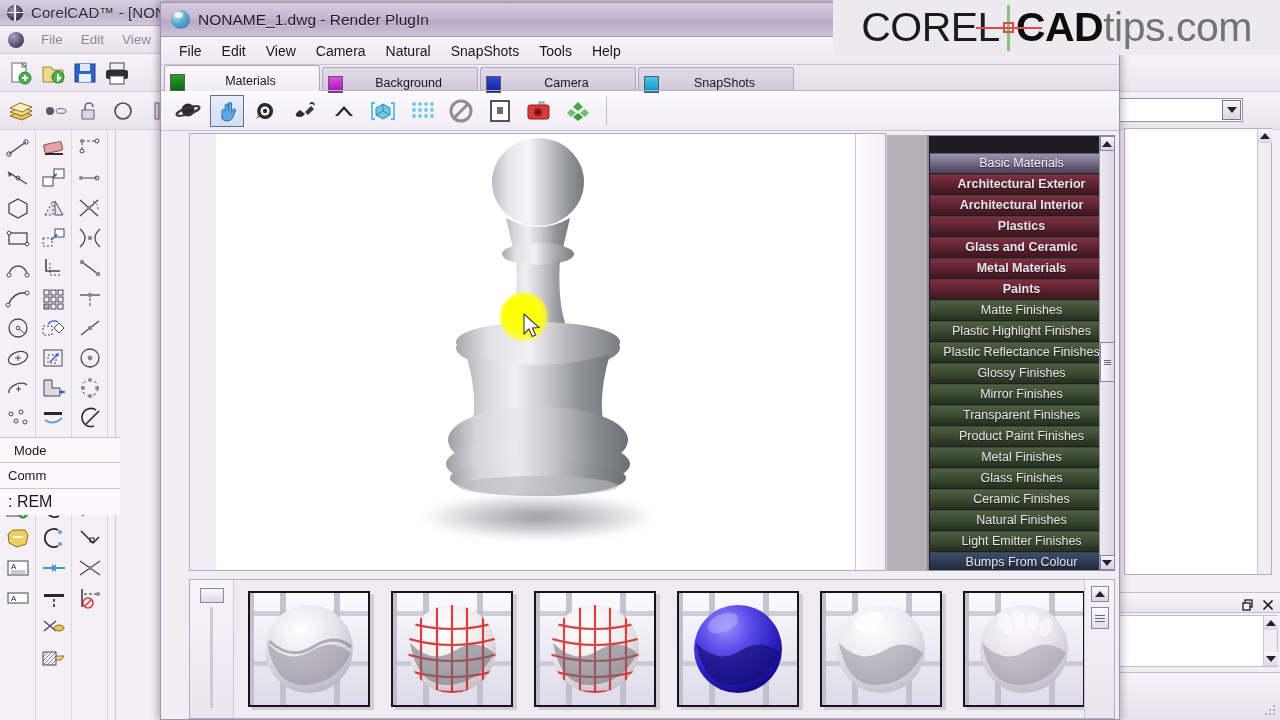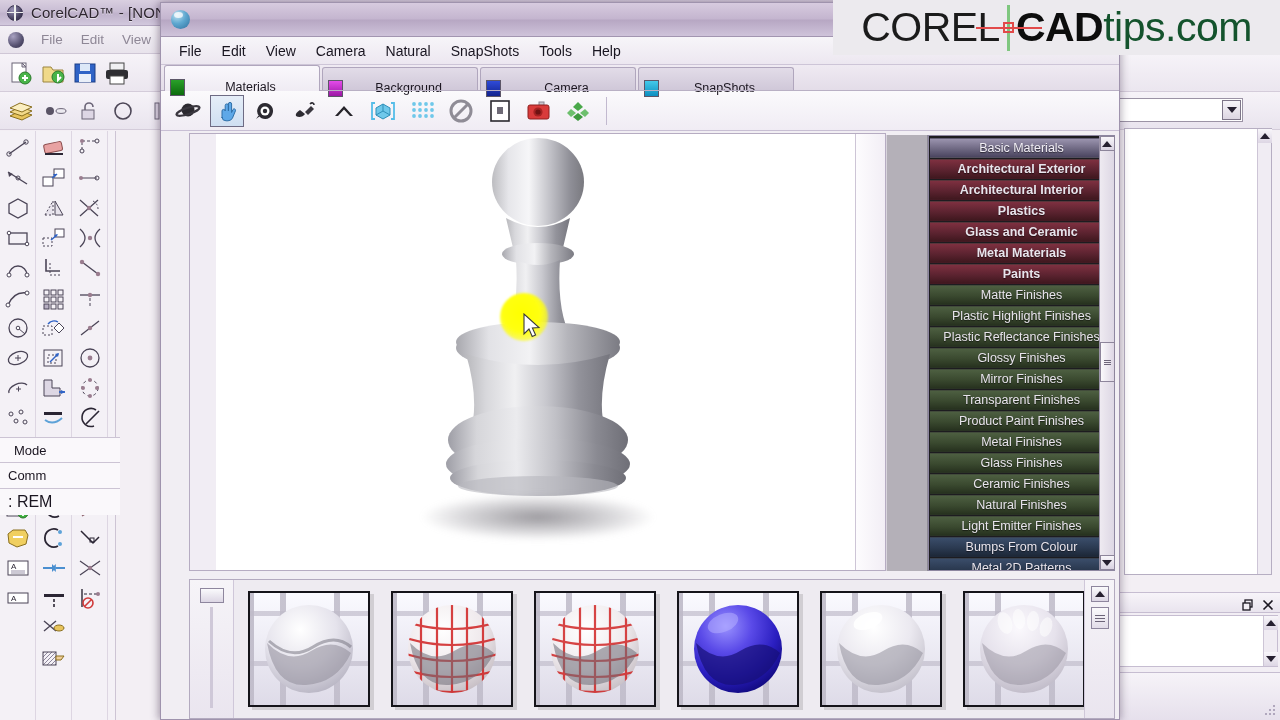--- a/index.html
+++ b/index.html
@@ -162,21 +162,21 @@
   
   .watermark {
     position: absolute; left: 833px; top: 0px; width: 447px; height: 55px;
     background: #eceaee;
     display: flex; align-items: center; justify-content: center; gap: 0px;
     z-index: 60;
   }
   .wm-text { font-size: 41px; line-height: 1; letter-spacing: -0.5px; }
   .wm-corel { color: #1b1b1b; font-weight: 400; }
   .wm-cad { color: #0d0d0d; font-weight: 700; }
-  .wm-tips { color: #14532d; font-weight: 400; }
+  .wm-tips { color: #737373; font-weight: 400; }
   .wm-cross { position: relative; width: 20px; height: 46px; margin: 0 -2px; }
   .wm-cross .v { position:absolute; left:9px; top:0; width:3px; height:46px; background:#7fc77f; }
   .wm-cross .h { position:absolute; left:-22px; top:22px; width:66px; height:2px; background:#e24a4a; }
   .wm-cross .sq { position:absolute; left:5px; top:17px; width:11px; height:11px; border:2px solid #e24a4a; background:transparent; }
 
   
   .rp-window {
     position: absolute; left: 160px; top: 2px; width: 960px; height: 718px;
     background: #f1eef3;
     border: 1px solid #9f93ad;
@@ -219,22 +219,22 @@
   
   .rp-tabstrip {
     height: 26px; flex: 0 0 auto; display: flex; align-items: flex-end;
     background: linear-gradient(to bottom,#efeaf2,#e3dce8);
     padding-left: 3px; position: relative;
   }
   .rp-tabstrip:after {
     content:''; position:absolute; left:0; right:0; bottom:0; height:1px; background:#b9b0c4;
   }
   .rp-tab {
-    height: 24px; min-width: 150px; display: flex; align-items: center;
-    gap: 7px; padding: 17px 10px 0 5px;
+    height: 24px; min-width: 150px; display: flex; align-items: flex-start;
+    gap: 7px; padding: 8px 10px 0 5px;
     background: linear-gradient(to bottom,#e2dce8,#cfc7d8);
     border: 1px solid #b0a6bd; border-bottom: none;
     border-radius: 3px 3px 0 0; margin-right: 2px;
     font-size: 12.5px; color: #1b1620; position: relative; cursor: default;
   }
   .rp-tab .tab-label { flex: 1; text-align: center; }
   .rp-tab.active {
     background: linear-gradient(to bottom,#faf8fc,#efebf3);
     z-index: 3; height: 26px;
   }
@@ -295,21 +295,21 @@
     border-left: 1px solid #d8d4dc; border-right: 1px solid #8f8b96;
     margin: 4px 0 0 0; height: 436px;
   }
 
   
   .rp-matlist {
     flex: 1 1 auto; margin: 4px 4px 0 0; position: relative;
     background: #1d1c20; border: 1px solid #8d86a0; display: flex; height: 436px;
   }
   .matlist-scroll {
-    width: 100%; height: 100%; overflow: hidden; padding: 2px 1px 1px 1px;
+    width: 100%; height: 100%; overflow: hidden; padding: 17px 1px 1px 1px;
   }
   .mat-item {
     height: 20px; display:flex; align-items:center; justify-content:center;
     font-size: 12.5px; color: #e8e4ec; margin-bottom: 1px;
     border-top: 1px solid rgba(255,255,255,.12);
     border-bottom: 1px solid rgba(0,0,0,.45);
     text-shadow: 0 1px 1px rgba(0,0,0,.55); cursor: default;
   }
   .mat-sel   { background: linear-gradient(to bottom,#9a93ae,#6e6882 55%,#4b4560); color:#f2eff6; }
   .mat-red   { background: linear-gradient(to bottom,#7e3040,#5c2330 55%,#40181f); font-weight: bold; }
@@ -909,20 +909,21 @@
     </div>
   </div>
 
   <div class="rp-window">
 
     <div class="rp-titlebar">
       <span class="rp-icon">
         <span class="ball"></span>
           <span class="shine"></span>
       </span>
+      <span class="rp-title-text">NONAME_1.dwg - Render PlugIn</span>
     </div>
 
     <div class="rp-menubar">
       <span class="rp-menu-item">File</span>
       <span class="rp-menu-item">Edit</span>
       <span class="rp-menu-item">View</span>
       <span class="rp-menu-item">Camera</span>
       <span class="rp-menu-item">Natural</span>
       <span class="rp-menu-item">SnapShots</span>
       <span class="rp-menu-item">Tools</span>

